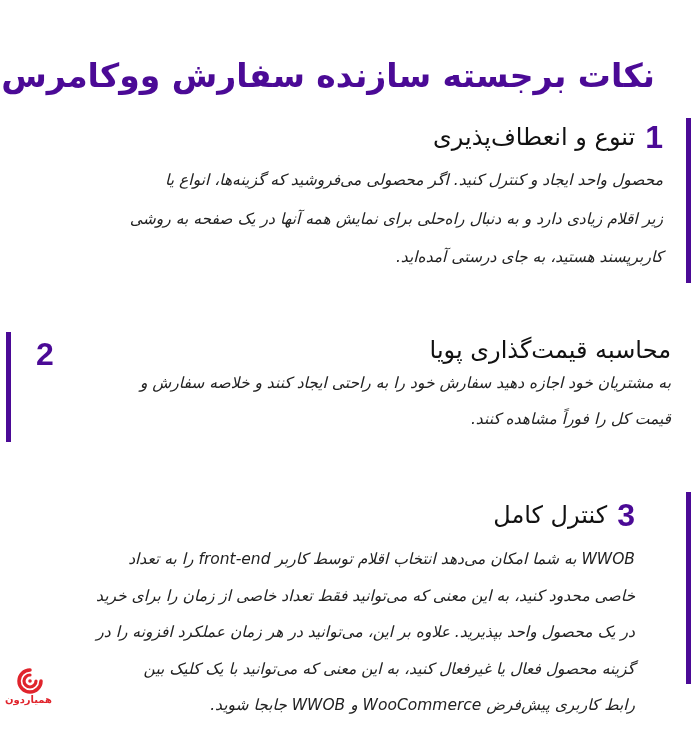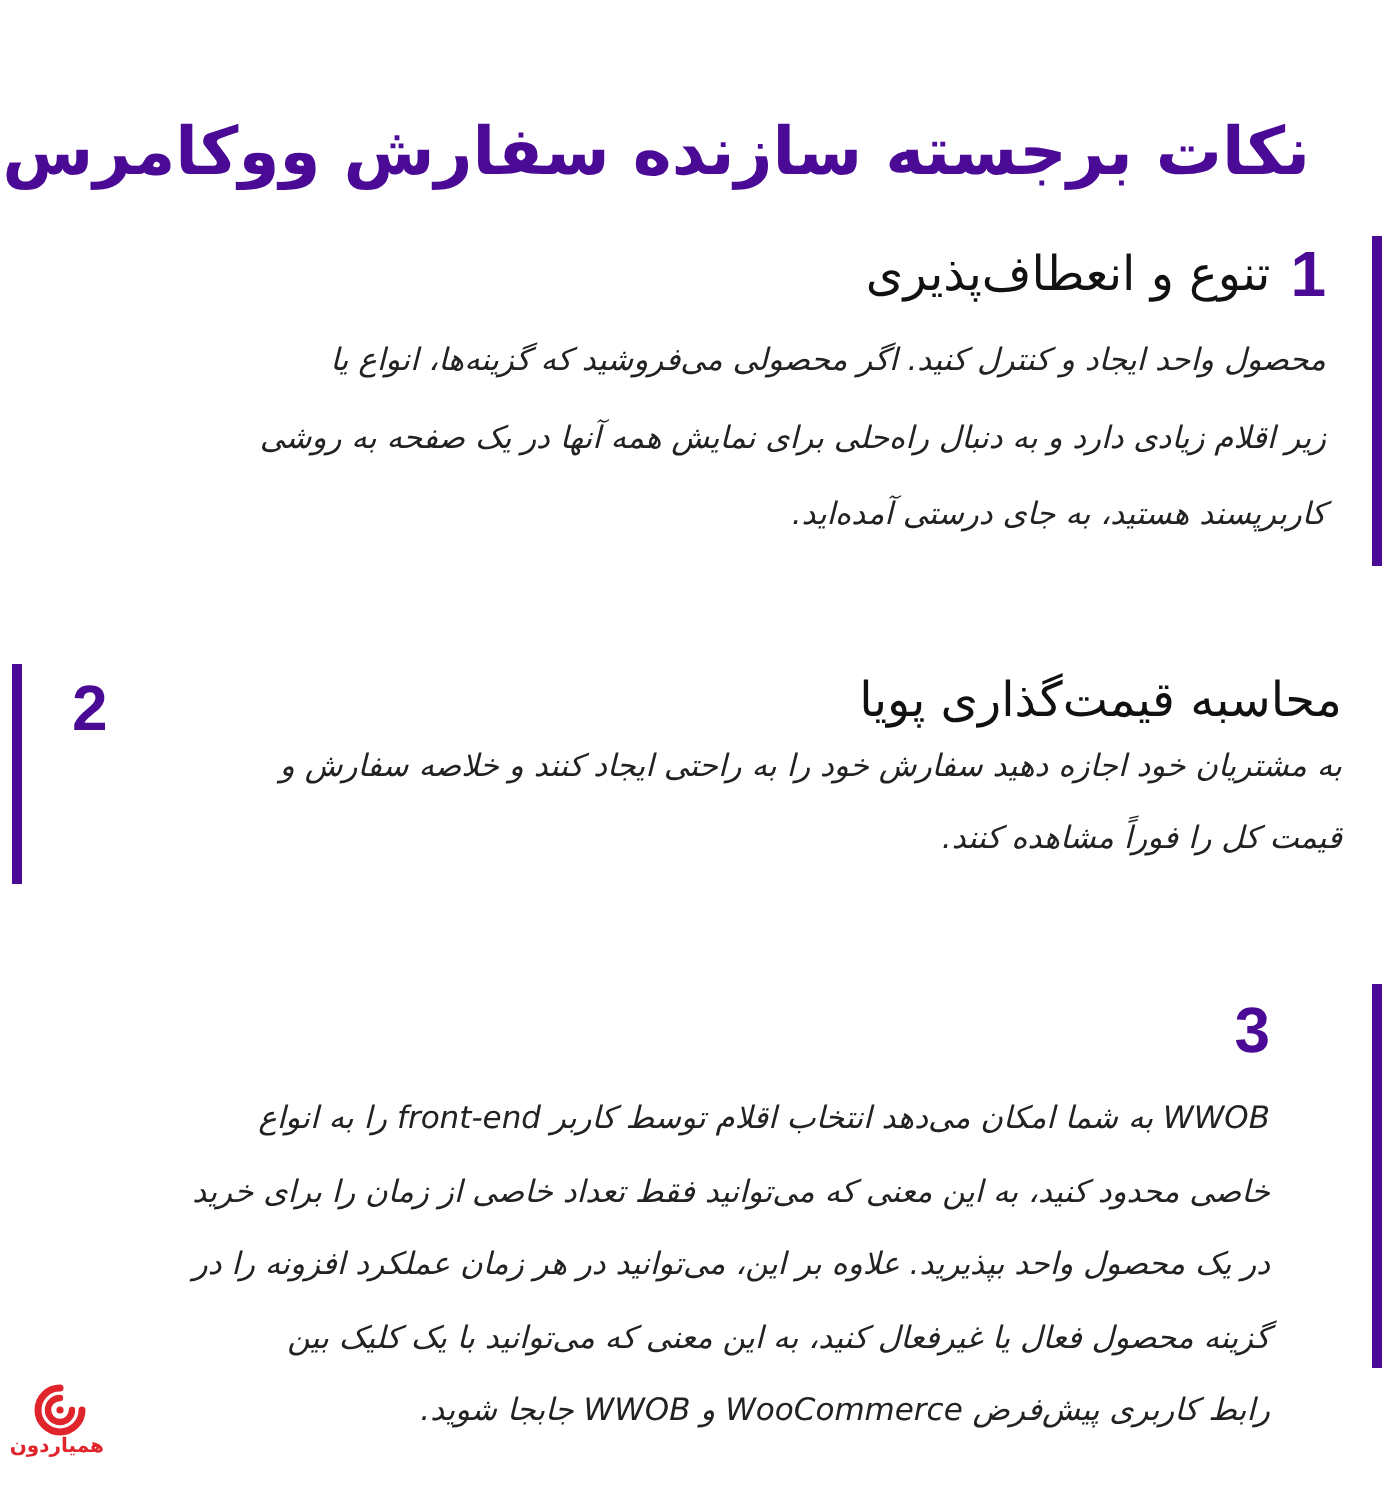--- a/index.html
+++ b/index.html
@@ -83,21 +83,21 @@
 
     
     #s3 { top: 497px; right: 60px; width: 600px; }
     #s3-bar { top: 492px; right: 4px; height: 192px; }
     #s3 .sec-head { height: 36px; }
     #s3 .sec-body { margin-top: 8px; line-height: 36.5px; }
 
     .logo {
       position: absolute;
       left: 8px;
-      top: 692px;
+      top: 668px;
       width: 44px;
       height: 46px;
       text-align: center;
     }
     .logo svg { display: block; margin: 0 auto; }
     .logo-text {
       font-size: 10px;
       color: #e0242c;
       font-weight: bold;
       direction: rtl;
@@ -132,23 +132,24 @@
   <div class="sec-body">
     <span class="line">به مشتریان خود اجازه دهید سفارش خود را به راحتی ایجاد کنند و خلاصه سفارش و</span>
     <span class="line">قیمت کل را فوراً مشاهده کنند.</span>
   </div>
 </div>
 
 <div class="bar" id="s3-bar"></div>
 <div class="section" id="s3">
   <div class="sec-head">
     <span class="num">3</span>
+    <span class="sec-title">کنترل کامل</span>
   </div>
   <div class="sec-body">
-    <span class="line">WWOB به شما امکان می‌دهد انتخاب اقلام توسط کاربر front-end را به انواع</span>
+    <span class="line">WWOB به شما امکان می‌دهد انتخاب اقلام توسط کاربر front-end را به تعداد</span>
     <span class="line">خاصی محدود کنید، به این معنی که می‌توانید فقط تعداد خاصی از زمان را برای خرید</span>
     <span class="line">در یک محصول واحد بپذیرید. علاوه بر این، می‌توانید در هر زمان عملکرد افزونه را در</span>
     <span class="line">گزینه محصول فعال یا غیرفعال کنید، به این معنی که می‌توانید با یک کلیک بین</span>
     <span class="line">رابط کاربری پیش‌فرض WooCommerce و WWOB جابجا شوید.</span>
   </div>
 </div>
 
 <div class="logo">
   <svg width="26" height="26" viewBox="0 0 26 26">
     <path d="M13 2 A11 11 0 1 0 24 13" fill="none" stroke="#e0242c" stroke-width="3.5" stroke-linecap="round"></path>

